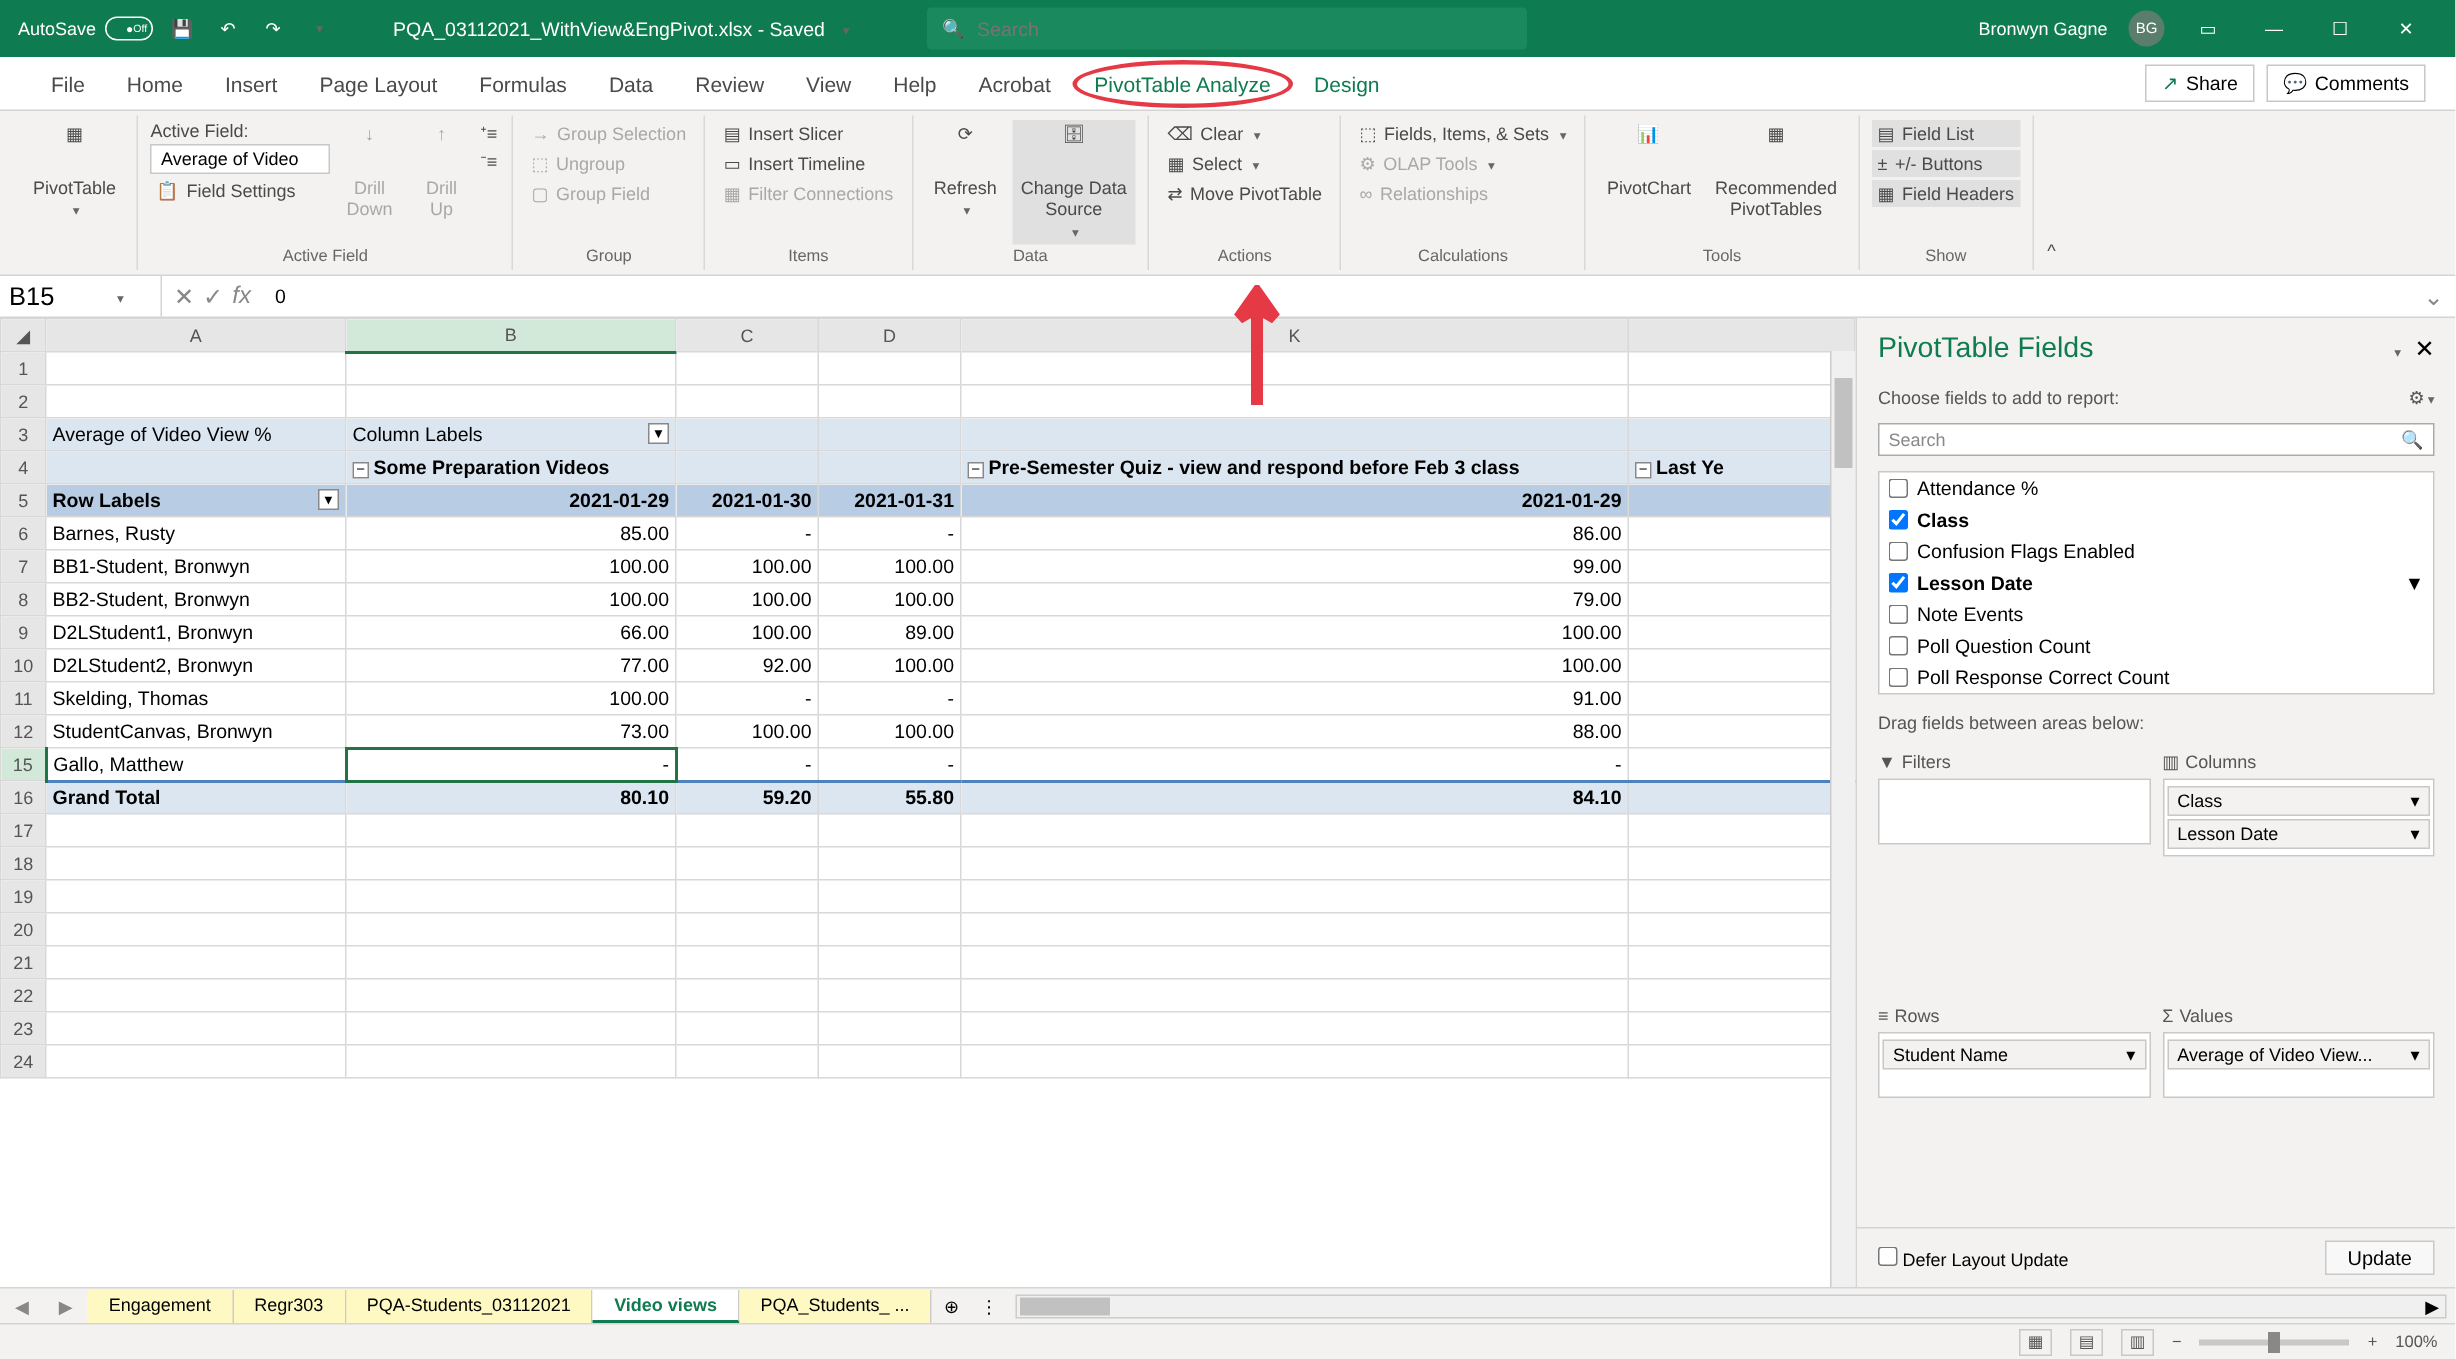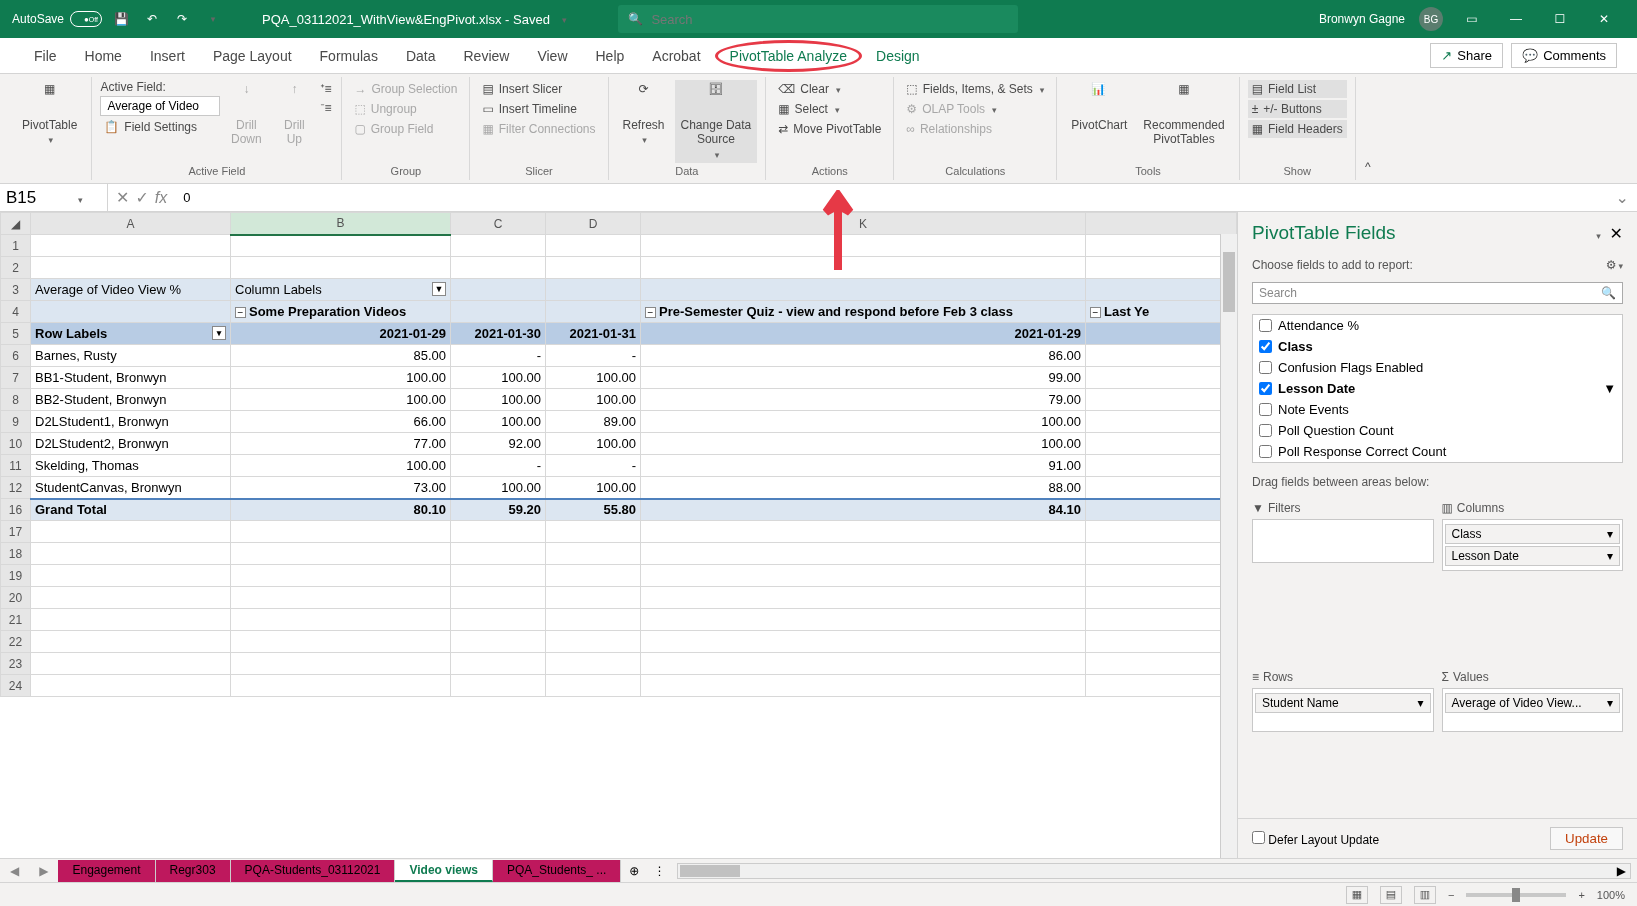--- a/index.html
+++ b/index.html
@@ -80,26 +80,26 @@
 .pt-fields { margin: 4px 14px; background: #fff; border: 1px solid #c8c8c8; max-height: 150px; overflow-y: auto; }
 .pt-field { display: flex; align-items: center; gap: 6px; padding: 3px 6px; font-size: 13px; }
 .pt-field.bold { font-weight: bold; }
 .pt-drag-lbl { padding: 8px 14px; font-size: 12px; color: #555; }
 .pt-areas { display: grid; grid-template-columns: 1fr 1fr; gap: 8px; padding: 0 14px; flex: 1; }
 .pt-area { }
 .pt-area-title { font-size: 12px; color: #555; padding: 4px 0; display: flex; align-items: center; gap: 4px; }
 .pt-area-box { background: #fff; border: 1px solid #c8c8c8; min-height: 44px; padding: 2px; }
 .pt-pill { background: #f3f2f1; border: 1px solid #c8c8c8; padding: 2px 6px; font-size: 12px; margin: 2px 0; display: flex; justify-content: space-between; align-items: center; cursor: pointer; }
 .pt-footer { padding: 8px 14px; display: flex; justify-content: space-between; align-items: center; font-size: 12px; border-top: 1px solid #d4d4d4; }
-.upd-btn { border: 1px solid #c8c8c8; padding: 3px 14px; color: #c2410c; background: #f8f8f8; }
+.upd-btn { border: 1px solid #c8c8c8; padding: 3px 14px; color: #000000; background: #f8f8f8; }
 
 
 .sheet-tabs { height: 24px; border-top: 1px solid #d4d4d4; display: flex; align-items: center; background: #f3f2f1; font-size: 12px; }
 .st-nav { padding: 0 10px; color: #888; cursor: pointer; }
-.st-tab { padding: 3px 14px; border-right: 1px solid #ccc; background: #be185d; cursor: pointer; }
+.st-tab { padding: 3px 14px; border-right: 1px solid #ccc; background: #fef9c3; cursor: pointer; }
 .st-tab.active { background: #fff; color: #0f7b50; font-weight: bold; border-bottom: 2px solid #0f7b50; }
 .st-add { padding: 0 8px; cursor: pointer; }
 .hscroll { flex: 1; height: 16px; margin: 0 6px; background: #f0f0f0; border: 1px solid #ccc; position: relative; }
 .hscroll-thumb { position: absolute; left: 2px; width: 60px; top: 1px; bottom: 1px; background: #c1c1c1; }
 
 
 .status-bar { height: 24px; background: #f3f2f1; border-top: 1px solid #d4d4d4; display: flex; align-items: center; justify-content: flex-end; padding: 0 12px; gap: 12px; font-size: 11px; color: #555; }
 .view-btn { width: 22px; height: 18px; border: 1px solid #c8c8c8; display: flex; align-items: center; justify-content: center; cursor: pointer; }
 .zoom-slider { width: 100px; height: 4px; background: #c8c8c8; position: relative; }
 .zoom-thumb { width: 8px; height: 14px; background: #888; position: absolute; left: 46px; top: -5px; }
@@ -231,21 +231,21 @@
       <div class="rg-btn-h">
             <span>▭</span>
             <span>Insert Timeline</span>
           </div>
       <div class="rg-btn-h disabled">
             <span>▦</span>
             <span>Filter Connections</span>
           </div>
     </div>
       </div>
-    <div class="rg-label">Slicer</div>
+    <div class="rg-label">Items</div>
   </div>
   <div class="ribbon-group">
     <div class="rg-body">
       <div class="rg-btn-v">
           <div class="rg-icon-lg">⟳</div>
           <span>Refresh</span>
           <span class="chev"></span>
         </div>
       <div class="rg-btn-v" style="background:#e0e0e0">
           <div class="rg-icon-lg">🗄</div>
@@ -478,20 +478,29 @@
           <tr>
             <td class="row-hdr">12</td>
             <td>StudentCanvas, Bronwyn</td>
             <td class="num">73.00</td>
             <td class="num">100.00</td>
             <td class="num">100.00</td>
             <td class="num">88.00</td>
             <td></td>
           </tr>
           <tr>
+            <td class="row-hdr row-hdr-sel">15</td>
+            <td>Gallo, Matthew</td>
+            <td class="num sel-cell">-</td>
+            <td class="num">-</td>
+            <td class="num">-</td>
+            <td class="num">-</td>
+            <td></td>
+          </tr>
+          <tr>
             <td class="row-hdr">16</td>
             <td class="pivot-hdr-light grand">Grand Total</td>
             <td class="pivot-hdr-light num grand">80.10</td>
             <td class="pivot-hdr-light num grand">59.20</td>
             <td class="pivot-hdr-light num grand">55.80</td>
             <td class="pivot-hdr-light num grand">84.10</td>
             <td class="pivot-hdr-light grand"></td>
           </tr>
           <tr>
             <td class="row-hdr">17</td>

